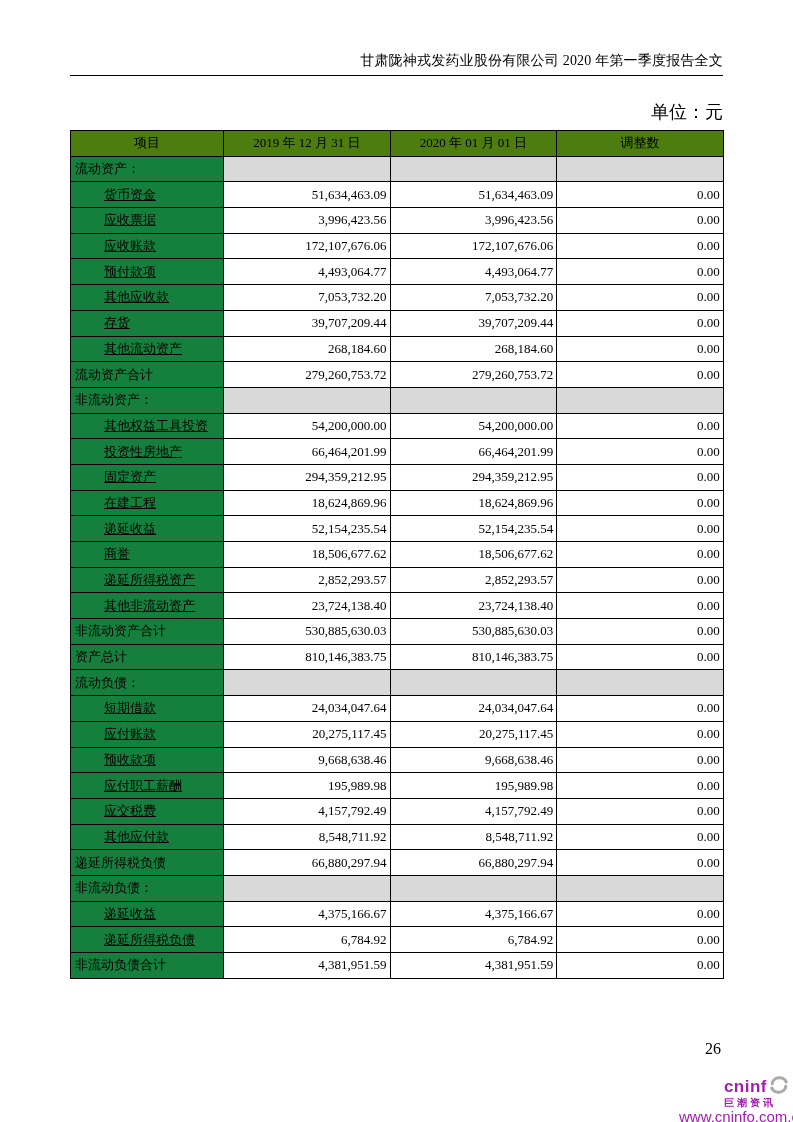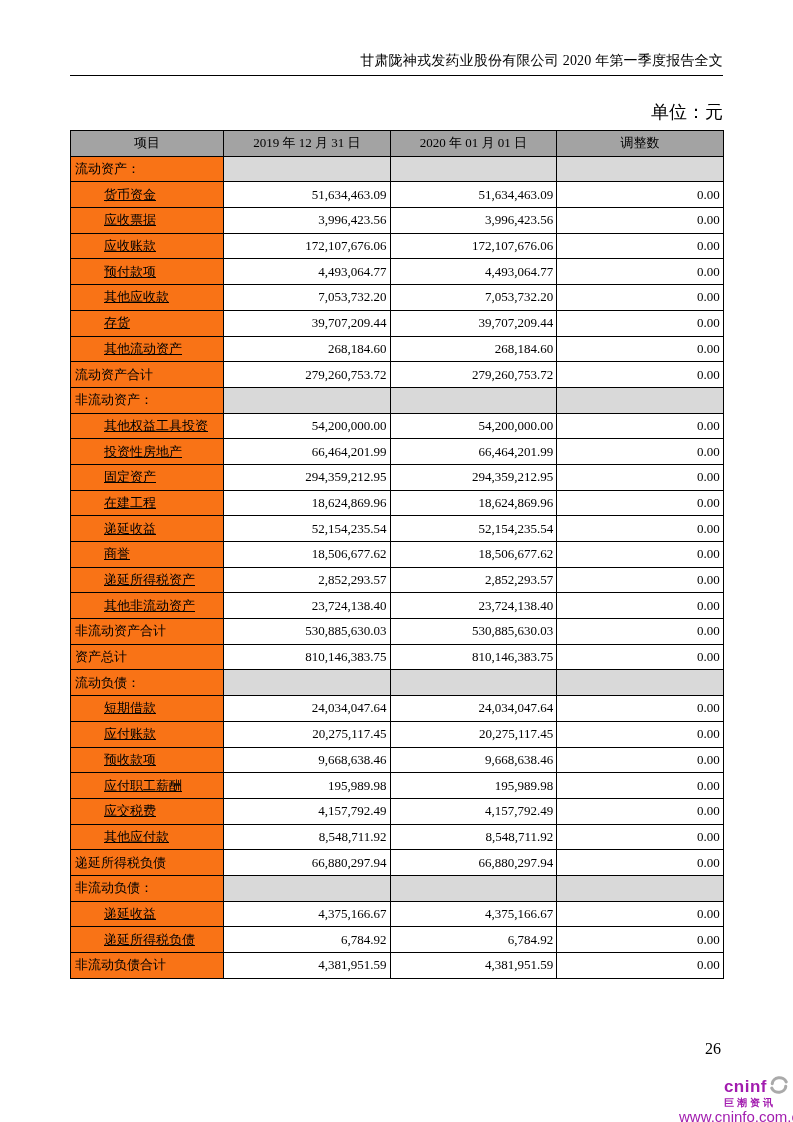--- a/index.html
+++ b/index.html
@@ -35,27 +35,27 @@
   }
   table.balance th, table.balance td {
     border: 1px solid #000;
     height: 25.7px;
     font-size: 13px;
     font-weight: normal;
     overflow: hidden;
     white-space: nowrap;
   }
   table.balance th {
-    background: #a3a3a3;
+    background: #4d7c0f;
     text-align: center;
   }
   col.c-label { width: 153px; }
   col.c-val   { width: 166.6px; }
   td.cell-label {
-    background: #f97316;
+    background: #15803d;
     padding-left: 4px;
     text-align: left;
   }
   tr.row-item td.cell-label { padding-left: 33px; text-decoration: underline; }
   td.cell-value {
     background: #ffffff;
     text-align: right;
     padding-right: 3px;
   }
   tr.row-section td.cell-value { background: #d9d9d9; }

